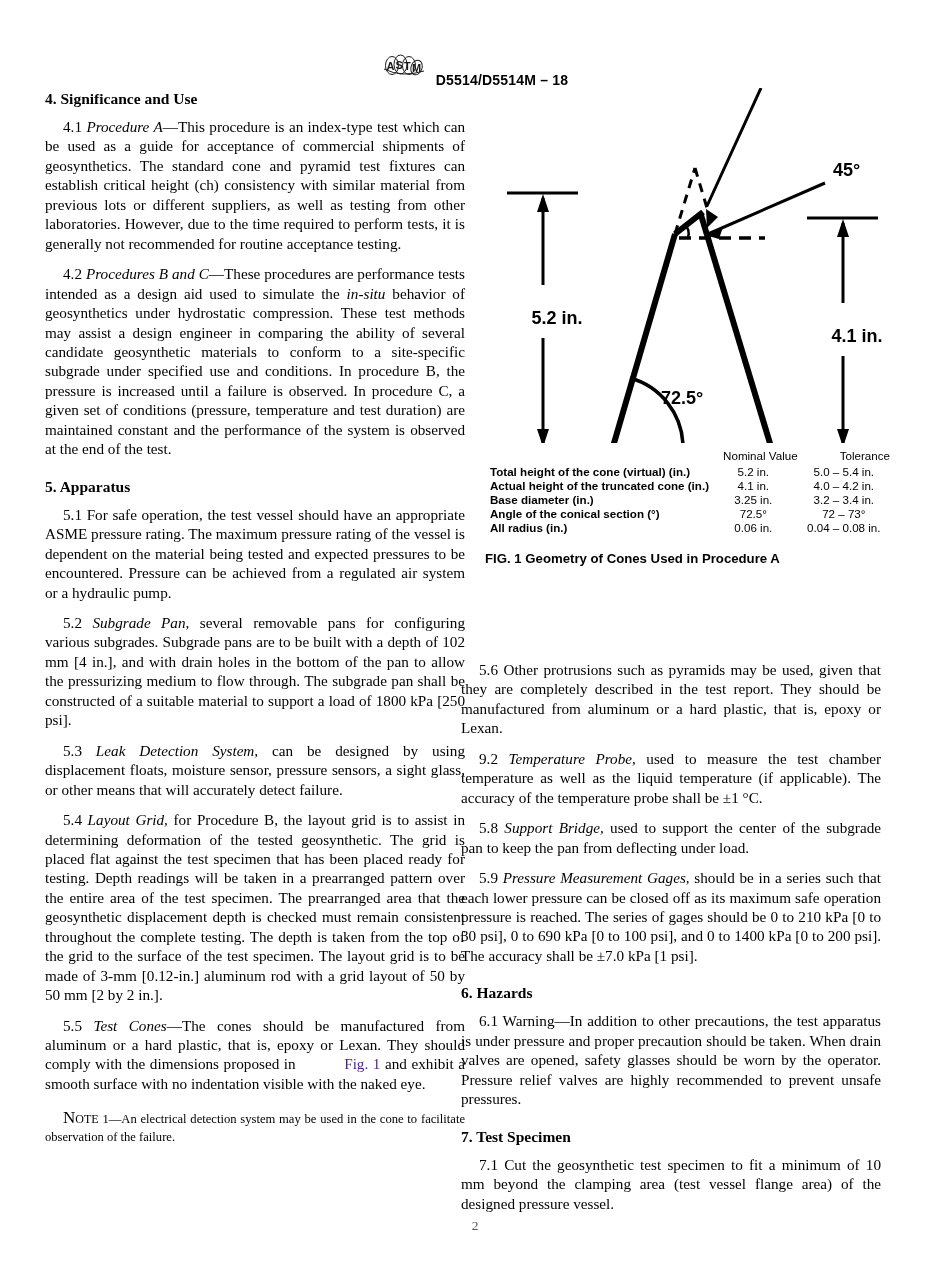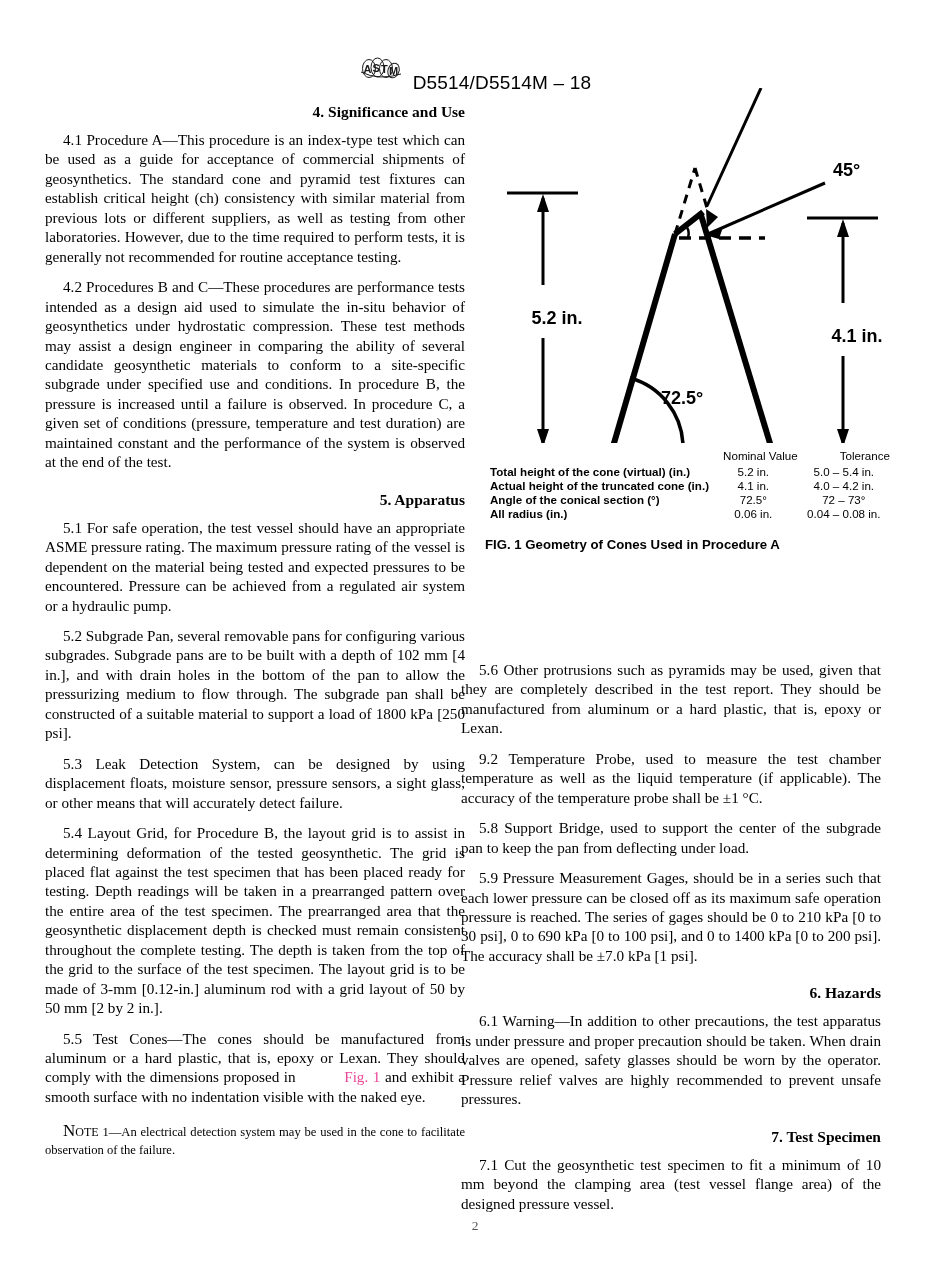--- a/index.html
+++ b/index.html
@@ -30,59 +30,58 @@
   }
   .astm-logo {
     width: 44px;
     height: 30px;
     display: inline-block;
     position: relative;
     top: 1px;
   }
   .doc-designation {
     font-family: "Liberation Sans", sans-serif;
-    font-weight: normal;
-    font-size: 19px;
+    font-weight: bold;
+    font-size: 14px;
     letter-spacing: 0.2px;
     margin-top: 28px;
   }
 
   
   .col {
     position: absolute;
     width: 420px;
     top: 90px;
   }
   .col-left  { left: 45px; }
   .col-right { left: 461px; }
 
   h2.sec-head {
     font-family: "Liberation Serif", serif;
     font-weight: bold;
     font-size: 15.5px;
-    margin: 13px 0 9px 0;
+    margin: 0 0 9px 0;
     padding: 0;
     text-indent: 0;
-    text-align: right;
   }
   h2.sec-head.spaced { margin-top: 19px; }
 
   p.para {
     margin: 0 0 11px 0;
     font-size: 15.2px;
     line-height: 1.28;
     text-align: justify;
     text-indent: 18px;
     hyphens: auto;
     -webkit-hyphens: auto;
   }
   p.para:last-child { margin-bottom: 0; }
-  .it { }
+  .it { font-style: italic; }
   .bd { font-weight: normal; }
-  .figref { color: #ec4899; margin-left: 44px; }
+  .figref { color: #4c1d95; margin-left: 44px; }
 
   p.note {
     margin: 14px 0 0 0;
     font-size: 12.6px;
     line-height: 1.3;
     text-align: justify;
     text-indent: 18px;
   }
   .smcap {
     font-variant: small-caps;
@@ -281,20 +280,25 @@
         <td class="lbl">Total height of the cone (virtual) (in.)</td>
         <td class="val">5.2 in.</td>
         <td class="tol">5.0 – 5.4 in.</td>
       </tr>
       <tr>
         <td class="lbl">Actual height of the truncated cone (in.)</td>
         <td class="val">4.1 in.</td>
         <td class="tol">4.0 – 4.2 in.</td>
       </tr>
       <tr>
+        <td class="lbl">Base diameter (in.)</td>
+        <td class="val">3.25 in.</td>
+        <td class="tol">3.2 – 3.4 in.</td>
+      </tr>
+      <tr>
         <td class="lbl">Angle of the conical section (°)</td>
         <td class="val">72.5°</td>
         <td class="tol">72 – 73°</td>
       </tr>
       <tr>
         <td class="lbl">All radius (in.)</td>
         <td class="val">0.06 in.</td>
         <td class="tol">0.04 – 0.08 in.</td>
       </tr>
     </tbody>

